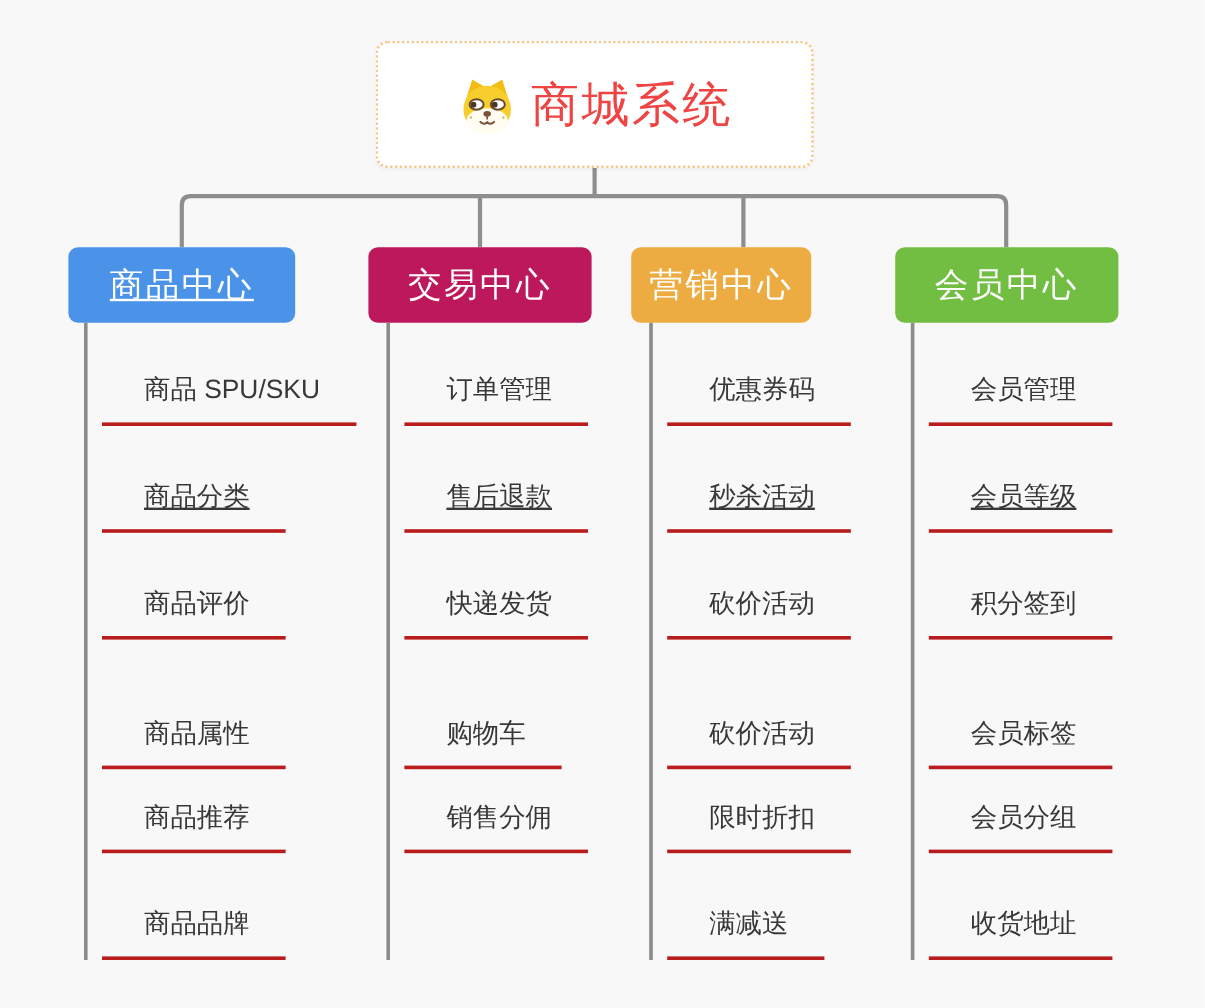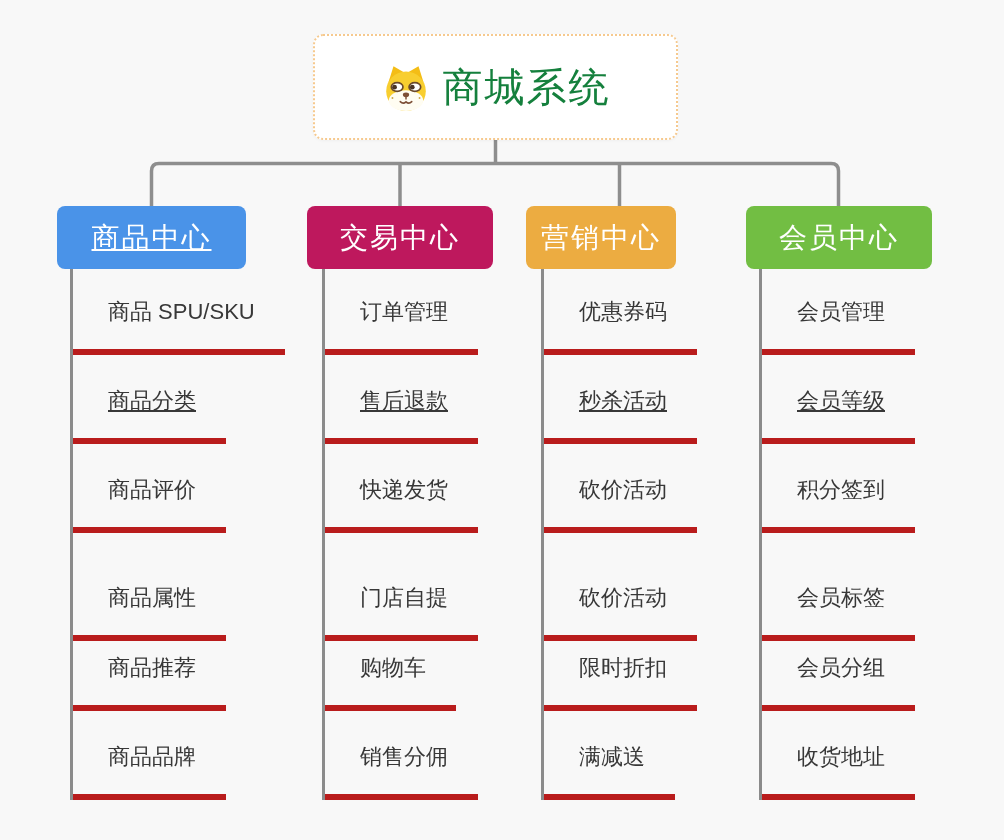--- a/index.html
+++ b/index.html
@@ -9,21 +9,21 @@
   
   .connectors{position:absolute;left:0;top:0;width:1004px;height:840px;pointer-events:none;}
 
   
   .root-node{
     position:absolute;left:313px;top:34px;width:365px;height:106px;
     background:#ffffff;border:2px dotted #f6c98e;border-radius:10px;
     box-sizing:border-box;display:flex;align-items:center;justify-content:center;gap:12px;
     box-shadow:0 1px 3px rgba(0,0,0,0.04);
   }
-  .root-title{font-size:40px;color:#15803d;letter-spacing:2px;white-space:nowrap;}
+  .root-title{font-size:40px;color:#ef4444;letter-spacing:2px;white-space:nowrap;}
   .dog-icon{width:50px;height:48px;display:inline-flex;}
 
   
   .branch-box{
     position:absolute;top:206px;height:63px;border-radius:8px;
     display:flex;align-items:center;justify-content:center;
     color:#ffffff;font-size:28px;letter-spacing:2px;
   }
   .b0{left:57px;width:189px;}
   .b1{left:307px;width:186px;}
@@ -34,22 +34,22 @@
   .col{
     position:absolute;top:269px;height:531px;width:250px;
     border-left:3px solid #8b8b8b;box-sizing:border-box;
   }
   .c0{left:70px;}
   .c1{left:322px;}
   .c2{left:541px;}
   .c3{left:759px;}
 
   .item{
-    position:absolute;left:0;height:44px;box-sizing:border-box;
-    padding:0 30px 22px 35px;border-bottom:6px solid #b91c1c;
+    position:absolute;left:12px;height:44px;box-sizing:border-box;
+    padding:0 30px 12px 35px;border-bottom:3px solid #b91c1c;
     display:flex;align-items:flex-end;white-space:nowrap;width:max-content;
     font-size:22px;color:#383838;
   }
   .item:nth-child(1){top:42px;}
   .item:nth-child(2){top:131px;text-decoration:underline;}
   .item:nth-child(3){top:220px;}
   .item:nth-child(4){top:309px;margin-top:19px;}
   .item:nth-child(5){top:398px;}
   .item:nth-child(6){top:487px;}
 </style>
@@ -105,21 +105,20 @@
     <div class="item">商品评价</div>
     <div class="item">商品属性</div>
     <div class="item">商品推荐</div>
     <div class="item">商品品牌</div>
   </div>
 
   <div class="col c1">
     <div class="item">订单管理</div>
     <div class="item">售后退款</div>
     <div class="item">快递发货</div>
-    <div class="item">门店自提</div>
     <div class="item">购物车</div>
     <div class="item">销售分佣</div>
   </div>
 
   <div class="col c2">
     <div class="item">优惠券码</div>
     <div class="item">秒杀活动</div>
     <div class="item">砍价活动</div>
     <div class="item">砍价活动</div>
     <div class="item">限时折扣</div>

